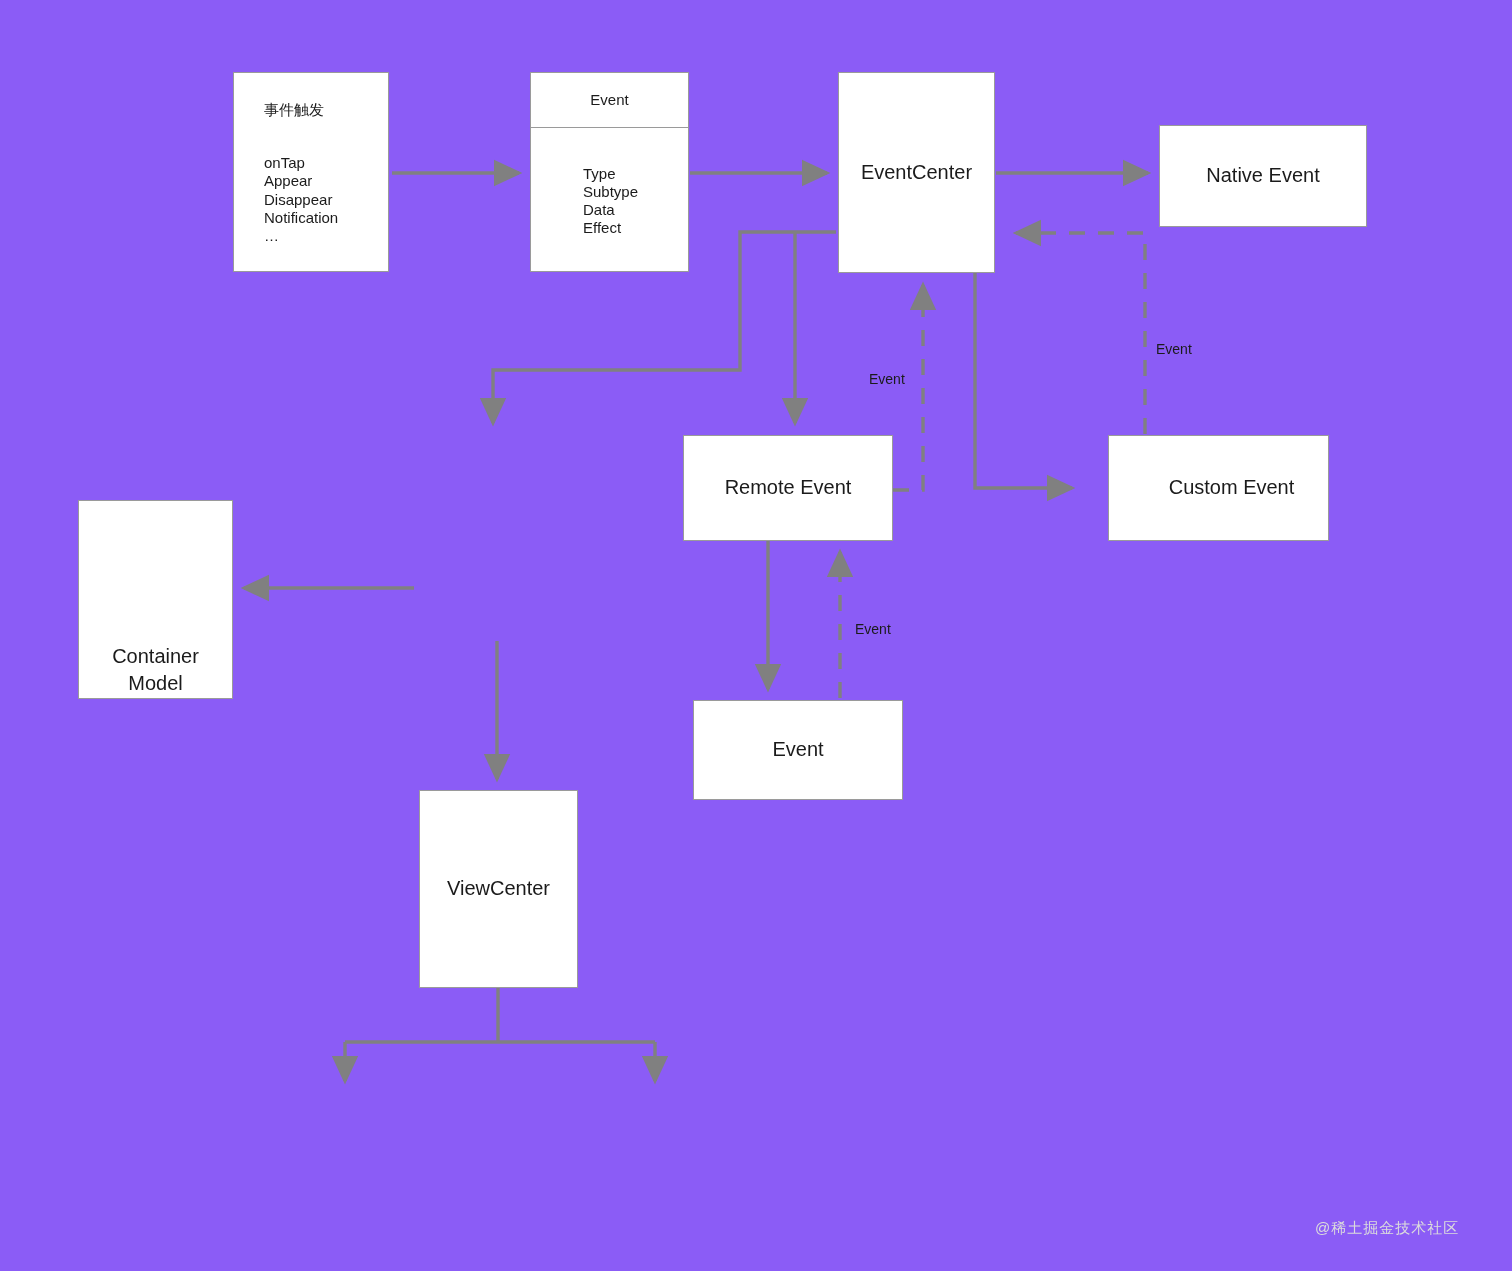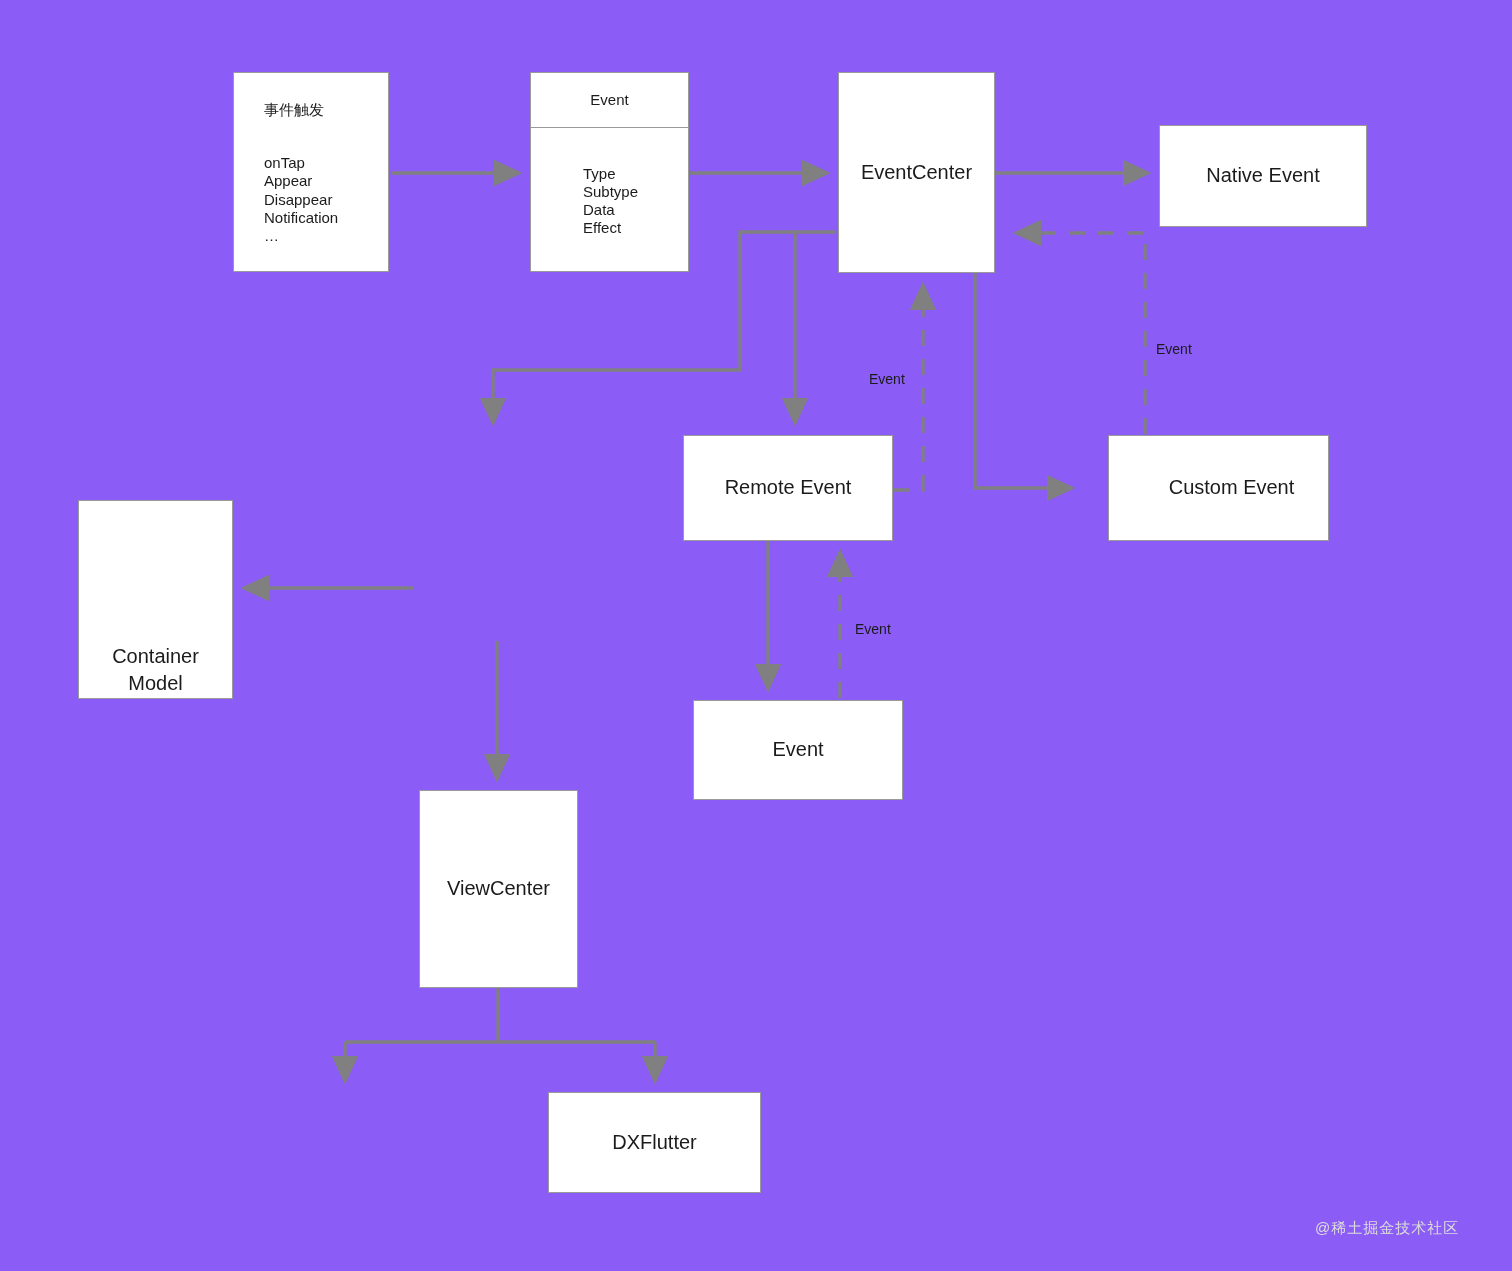--- a/index.html
+++ b/index.html
@@ -116,23 +116,20 @@
   <div class="node" style="left:78px;top:500px;width:155px;height:199px;align-items:flex-end;">
     <span class="lbl">Container
 Model</span>
   </div>
 
   <div class="node" style="left:419px;top:790px;width:159px;height:198px;">
     <span class="lbl">ViewCenter</span>
   </div>
 
 
-  <div class="node" style="left:548px;top:1092px;width:213px;height:101px;">
-    <span class="lbl">DXFlutter</span>
-  </div>
 
   <div class="edge-label" style="left:869px;top:371px;">Event</div>
   <div class="edge-label" style="left:1156px;top:341px;">Event</div>
   <div class="edge-label" style="left:855px;top:621px;">Event</div>
 
   <div class="watermark" style="left:1315px;top:1219px;">@稀土掘金技术社区</div>
 
 </div>
 
 </body></html>

